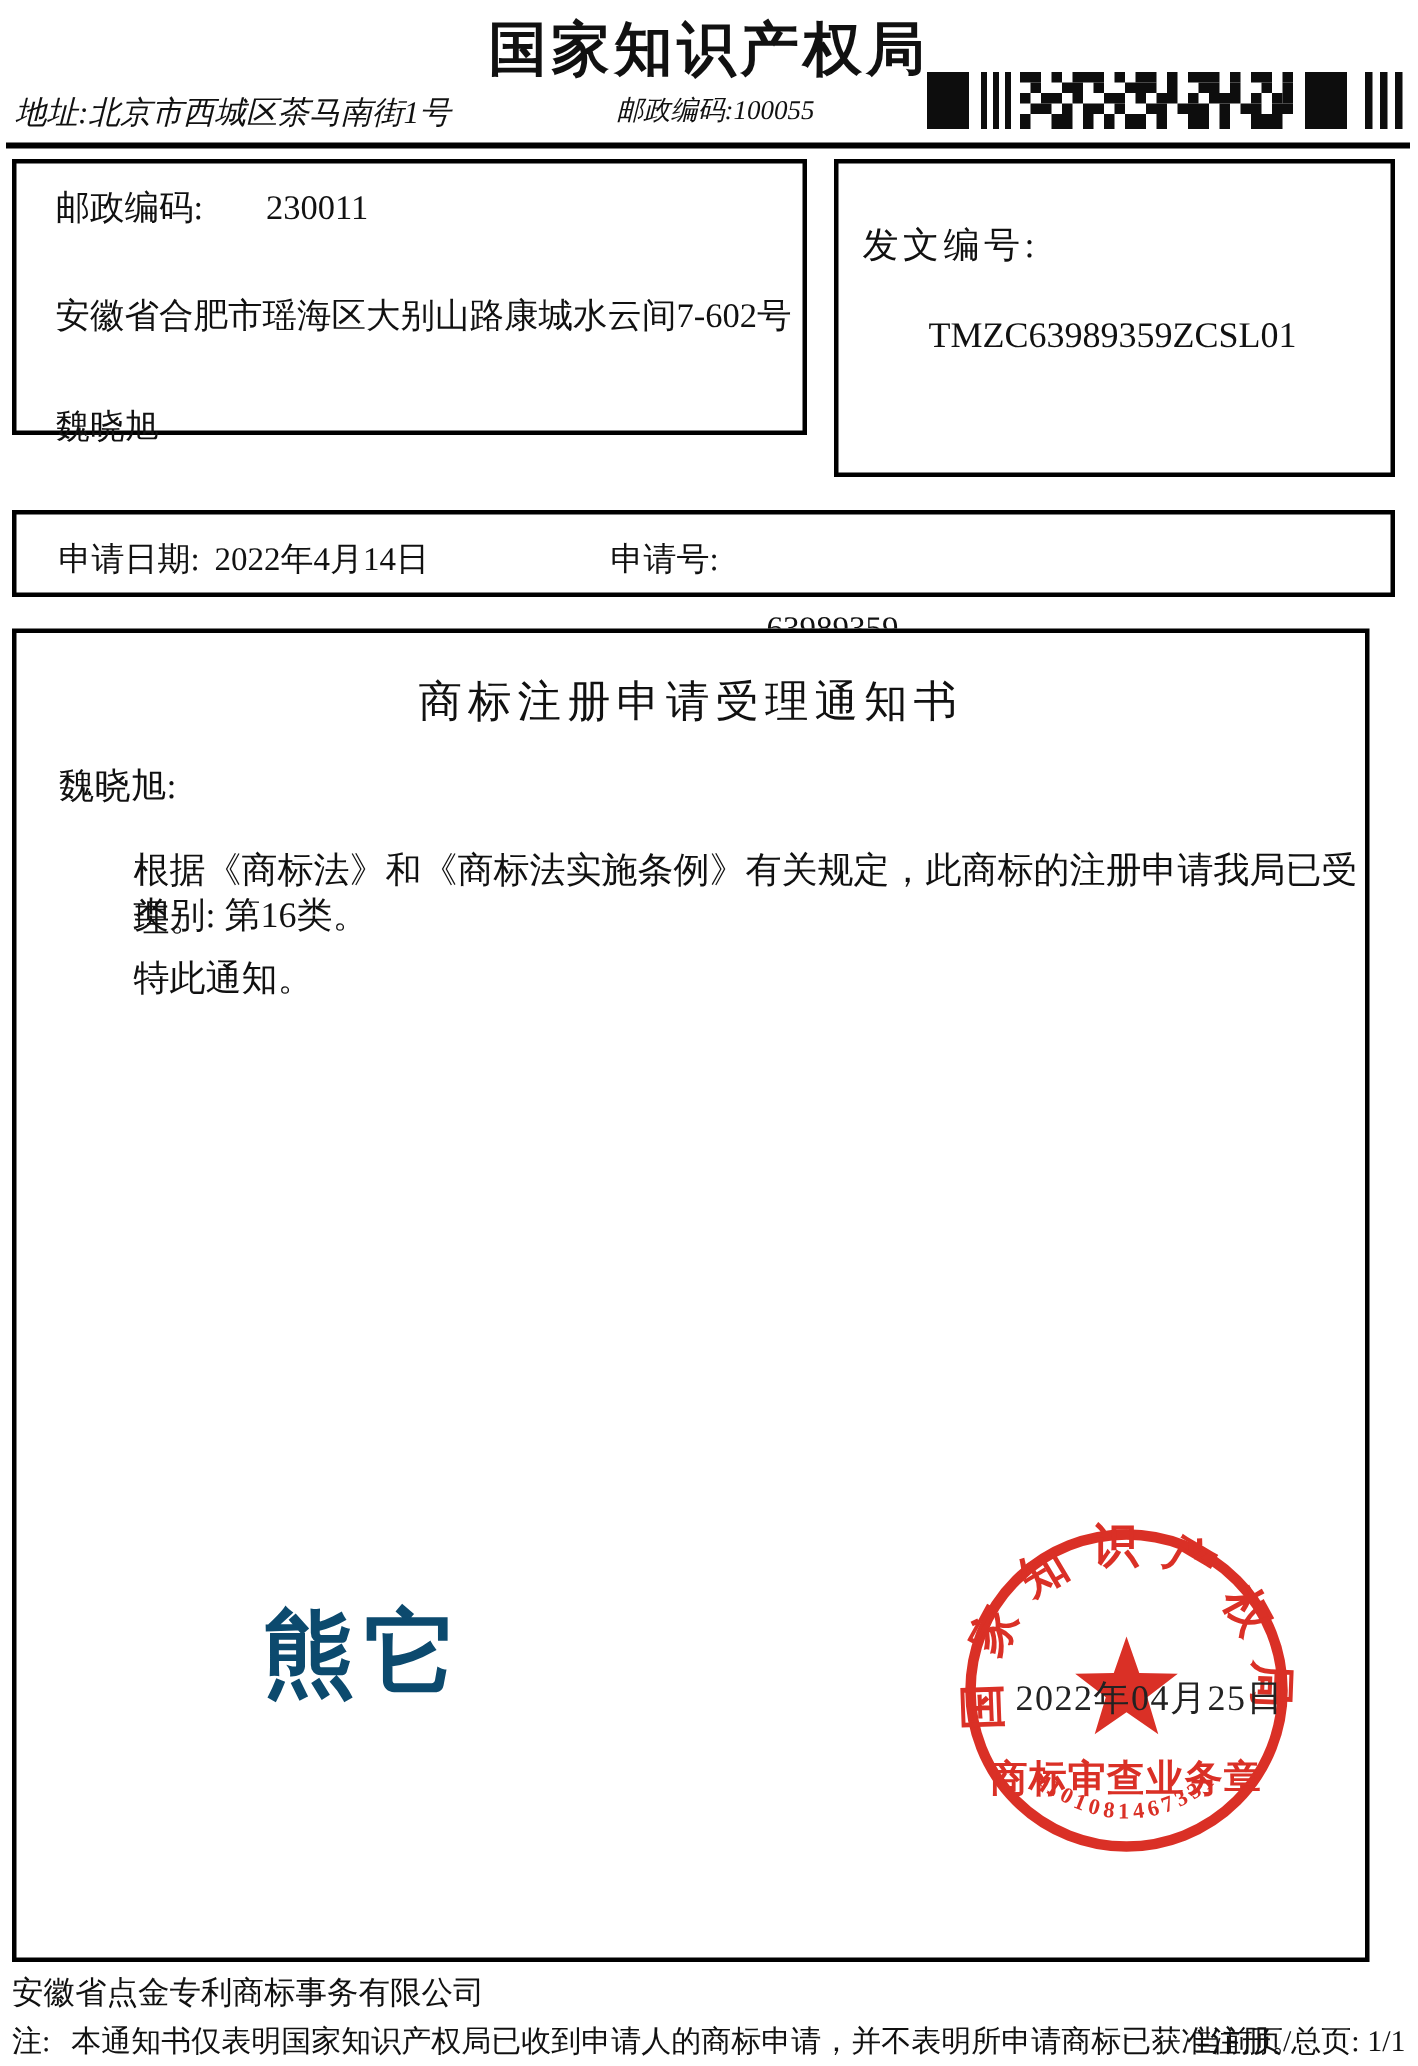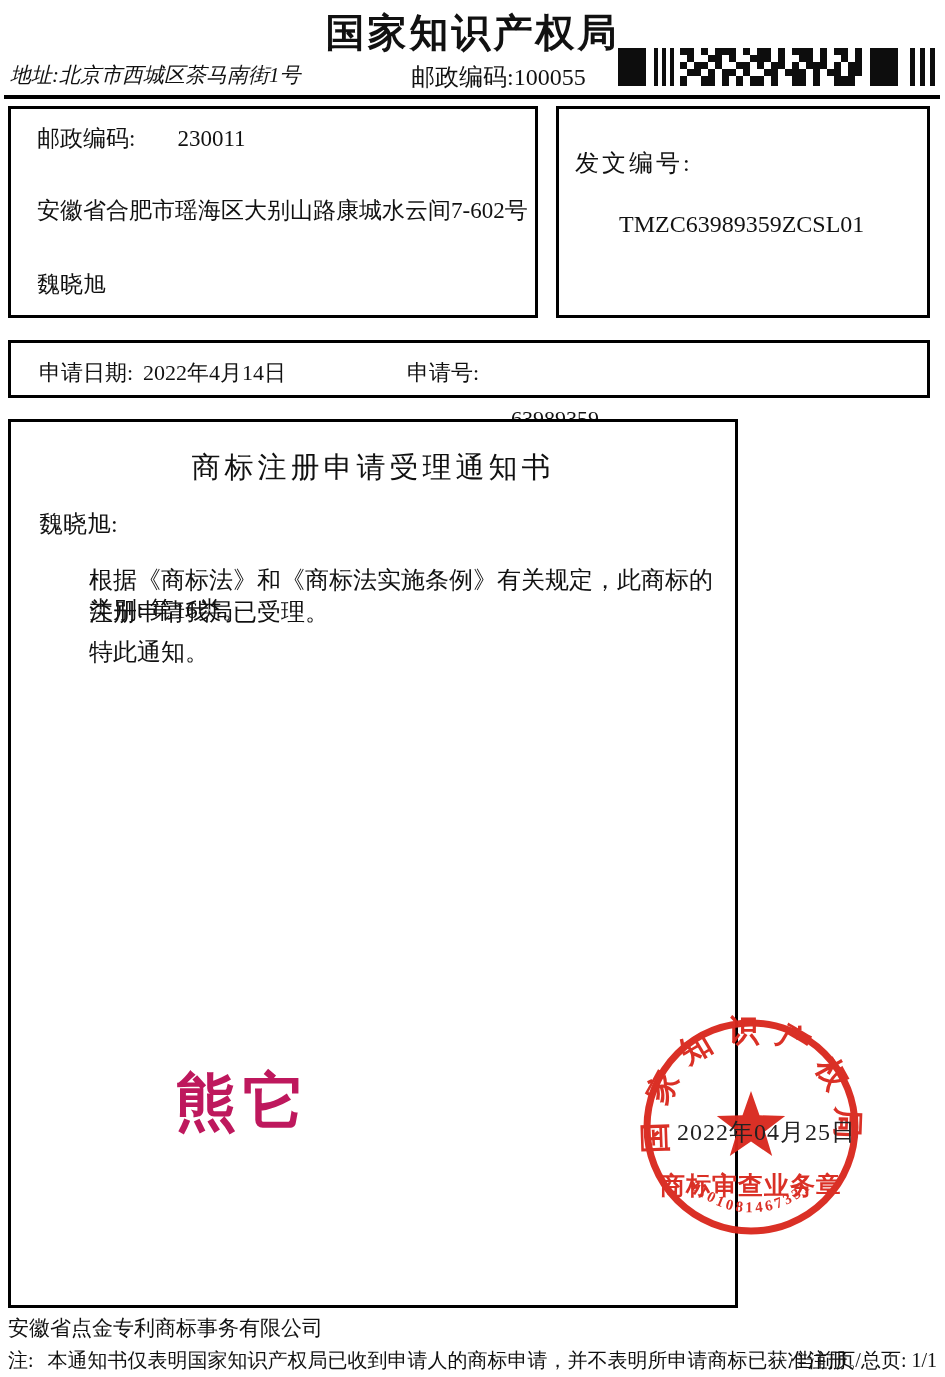--- a/index.html
+++ b/index.html
@@ -12,59 +12,59 @@
     overflow: hidden;
   }
   .abs { position: absolute; }
 
   
   .doc-title {
     top: 6px; left: 0; width: 100%; text-align: center;
     font-size: 39px; font-weight: 700; letter-spacing: 3px;
   }
   .hdr-address { top: 61px; left: 10px; font-size: 21px; font-style: italic; }
-  .hdr-postal  { top: 61px; left: 411px; font-size: 24px; }
+  .hdr-postal  { top: 61px; left: 411px; font-size: 18px; font-style: italic; }
   .barcode { top: 46px; left: 618px; width: 322px; height: 43px; }
   .barcode rect { fill: #0d0d0d; }
   .hdr-divider { top: 95px; left: 4px; width: 936px; height: 4px; background: #000; }
 
   
   .box { border: 3px solid #000; background: #fff; }
-  .recipient-box { top: 106px; left: 8px; width: 530px; height: 212px; }
+  .recipient-box { top: 106px; left: 8px; width: 530px; height: 184px; }
   .recipient-box .line { position: absolute; left: 26px; font-size: 23px; }
   .rb-postal { top: 14px; }
   .rb-postal .val { margin-left: 42px; }
   .rb-address { top: 86px; }
   .rb-name { top: 160px; }
 
   .docnum-box { top: 106px; left: 556px; width: 374px; height: 212px; }
   .dn-label { position: absolute; left: 16px; top: 38px; font-size: 24px; letter-spacing: 3px; }
   .dn-value { position: absolute; left: 60px; top: 102px; font-size: 24px; }
 
   .app-bar { top: 340px; left: 8px; width: 922px; height: 58px; }
   .app-bar span { position: absolute; top: 15px; font-size: 22px; }
   .ab-date-label { left: 28px; }
   .ab-date-value { left: 132px; }
   .ab-num-label { left: 396px; }
   .ab-num-value { left: 500px; margin-top: 48px; }
 
   
-  .main-box { top: 419px; left: 8px; width: 730px; height: 889px; }
+  .main-box { top: 419px; left: 8px; width: 905px; height: 889px; }
   .notice-title {
     position: absolute; top: 26px; left: 0; width: 100%; text-align: center;
     font-size: 29px; letter-spacing: 4px; font-weight: 500;
   }
   .salutation { position: absolute; left: 28px; top: 86px; font-size: 24px; }
   .body-par  { position: absolute; left: 78px; top: 142px; font-size: 24px; }
   .category  { position: absolute; left: 78px; top: 172px; font-size: 24px; }
   .closing   { position: absolute; left: 78px; top: 214px; font-size: 24px; text-align: right; }
   .trademark {
     position: absolute; left: 164px; top: 638px;
     font-family: "DejaVu Sans", "Liberation Sans", sans-serif;
-    font-weight: 900; font-size: 62px; letter-spacing: 6px; color: #be185d;
+    font-weight: 900; font-size: 62px; letter-spacing: 6px; color: #0c4a6e;
   }
 
   
   .seal { top: 1009px; left: 633px; width: 236px; height: 236px; opacity: 0.96; }
   .seal-ring-text, .seal-bottom-text, .seal-serial {
     fill: var(--seal-color); font-weight: 700;
     font-family: "Liberation Serif", "DejaVu Serif", serif;
   }
   .seal-ring-text { font-size: 31px; letter-spacing: 15px; }
   .seal-bottom-text { font-size: 25px; letter-spacing: 1px; text-anchor: middle; }

